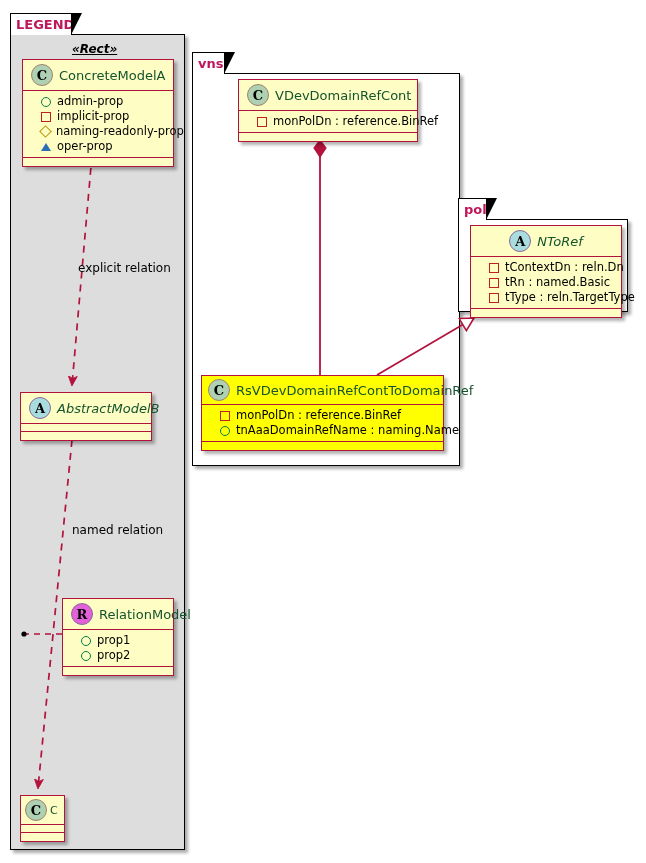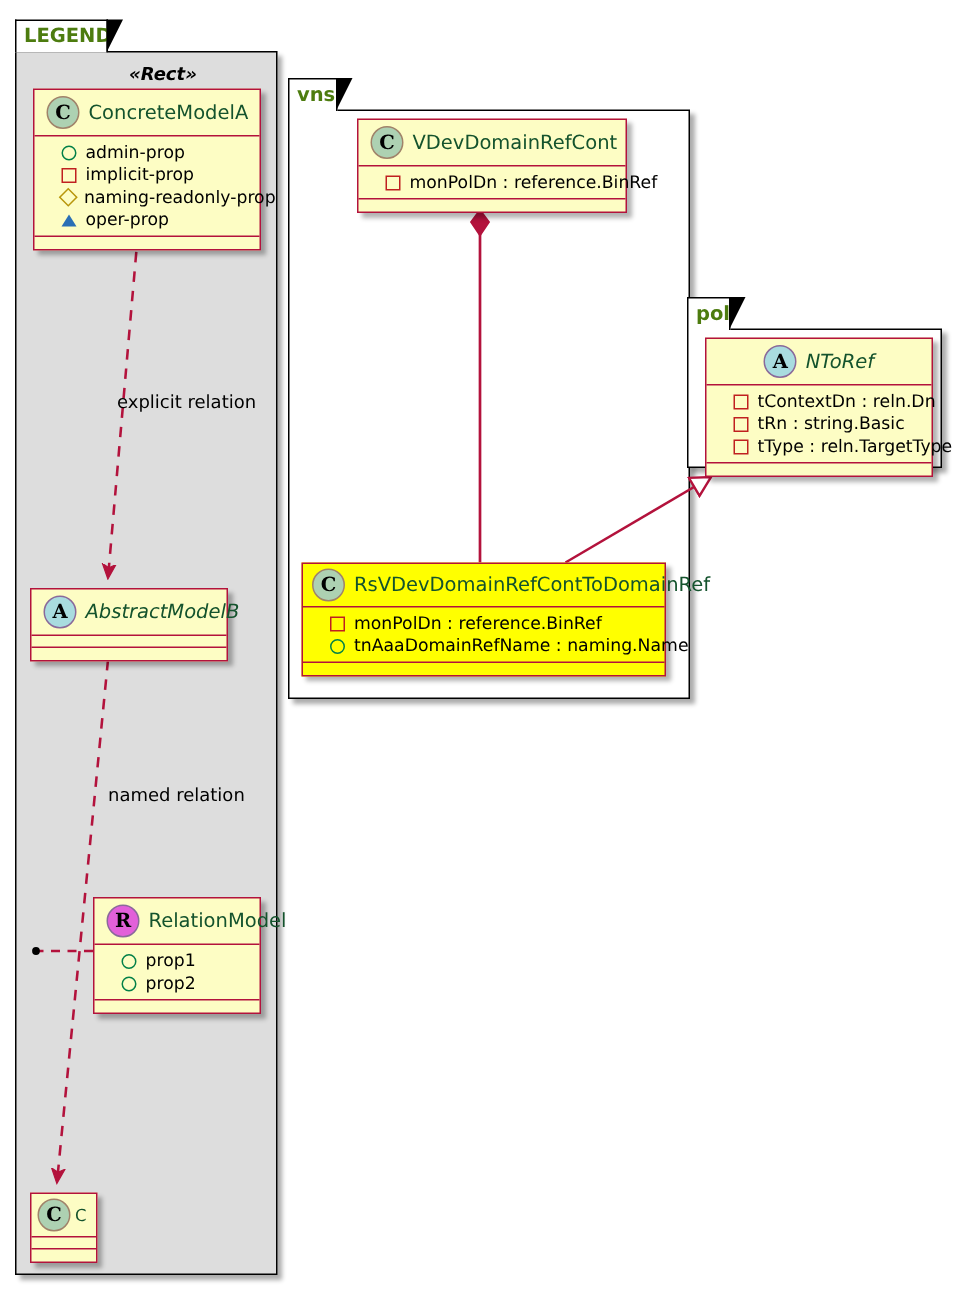--- a/index.html
+++ b/index.html
@@ -17,21 +17,21 @@
   
   .pkg { position: absolute; box-sizing: border-box; }
   .pkg-tab {
     position: absolute;
     box-sizing: border-box;
     border: 1.5px solid #000000;
     border-bottom: none;
     background: #ffffff;
     font-size: 13px;
     font-weight: bold;
-    color: #4d7c0f;
+    color: #be185d;
     line-height: 1;
     padding: 4px 5px 3px 5px;
     white-space: nowrap;
     z-index: 4;
   }
   .pkg-tab .slant {
     position: absolute;
     right: -11px; top: -1.5px;
     width: 0; height: 0;
     border-left: 11px solid #000000;
@@ -138,21 +138,21 @@
 <div id="canvas">
 
   <div class="pkg pkg-legend">
     <div class="pkg-tab" style="left:10px; top:13px; width:62px; height:22px;">
       <span>LEGEND</span>
       <span class="slant"></span>
     </div>
     <div class="pkg-body" style="left:10px; top:34px; width:175px; height:816px;"></div>
   </div>
 
-  <div class="stereo-label" style="left:86px; top:42px;">«Rect»</div>
+  <div class="stereo-label" style="left:72px; top:42px;text-decoration:underline;">«Rect»</div>
 
   <div class="cls" style="left:22px; top:59px; width:152px;">
     <div class="cls-head">
       <span class="stereo C">C</span>
       <span class="cls-name">ConcreteModelA</span>
     </div>
     <div class="cls-body">
       <div class="attr">
         <span class="vg circle"></span>
         <span>admin-prop</span>
@@ -262,21 +262,21 @@
       <span class="stereo A">A</span>
       <span class="cls-name italic">NToRef</span>
     </div>
     <div class="cls-body">
       <div class="attr">
         <span class="vg square"></span>
         <span>tContextDn : reln.Dn</span>
       </div>
       <div class="attr">
         <span class="vg square"></span>
-        <span>tRn : string.Basic</span>
+        <span>tRn : named.Basic</span>
       </div>
       <div class="attr">
         <span class="vg square"></span>
         <span>tType : reln.TargetType</span>
       </div>
     </div>
     <div class="cls-foot"></div>
   </div>
 
   <svg class="edges" viewBox="0 0 646 863">

